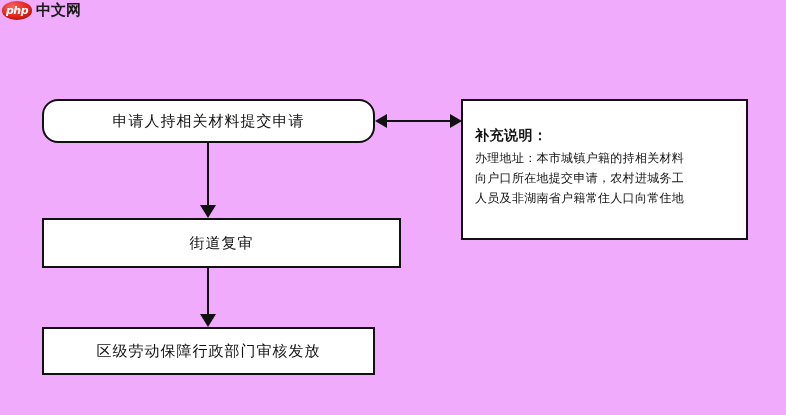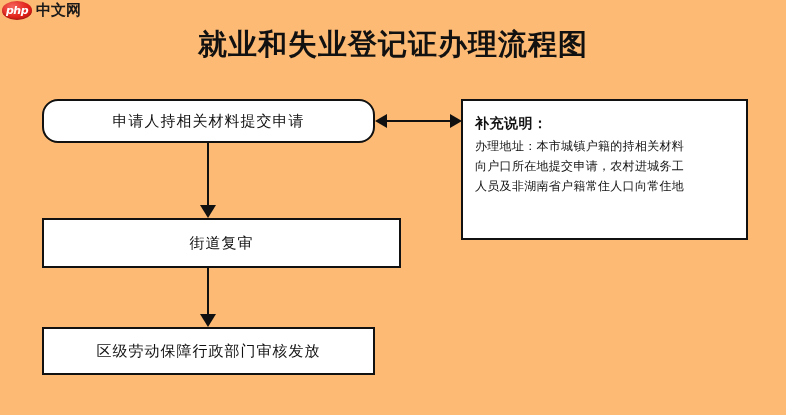--- a/index.html
+++ b/index.html
@@ -4,21 +4,21 @@
 <style>
   html, body {
     margin: 0;
     padding: 0;
     background: #ffffff;
   }
   #page {
     position: relative;
     width: 786px;
     height: 415px;
-    background: #fdba74;
+    background: #f0abfc;
     overflow: hidden;
     font-family: "DejaVu Sans", "Liberation Sans", sans-serif;
   }
 
   
   .logo {
     position: absolute;
     left: 2px;
     top: 1px;
     display: flex;
@@ -88,21 +88,21 @@
   
   .note {
     position: absolute;
     box-sizing: border-box;
     left: 461px;
     top: 99px;
     width: 287px;
     height: 141px;
     border: 2px solid #111111;
     background: #ffffff;
-    padding: 12px 10px 6px 12px;
+    padding: 24px 10px 6px 12px;
   }
   .note-title {
     font-size: 14px;
     font-weight: bold;
     color: #111111;
     letter-spacing: 0.5px;
     line-height: 1.55;
     margin-bottom: 1px;
   }
   .note-line {
@@ -169,21 +169,20 @@
 
 <div id="page">
 
   <div class="logo">
     <div class="logo-badge">
       <span>php</span>
     </div>
     <div class="logo-text">中文网</div>
   </div>
 
-  <div class="title">就业和失业登记证办理流程图</div>
 
   <div class="node" id="node-apply">
     <span>申请人持相关材料提交申请</span>
   </div>
 
   <div class="node" id="node-review">
     <span>街道复审</span>
   </div>
 
   <div class="node" id="node-issue">

